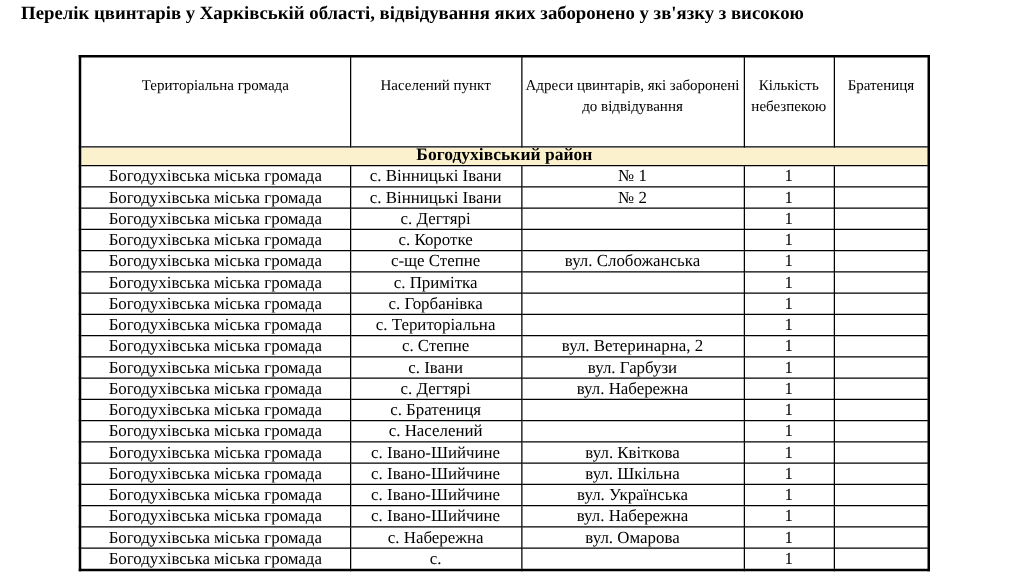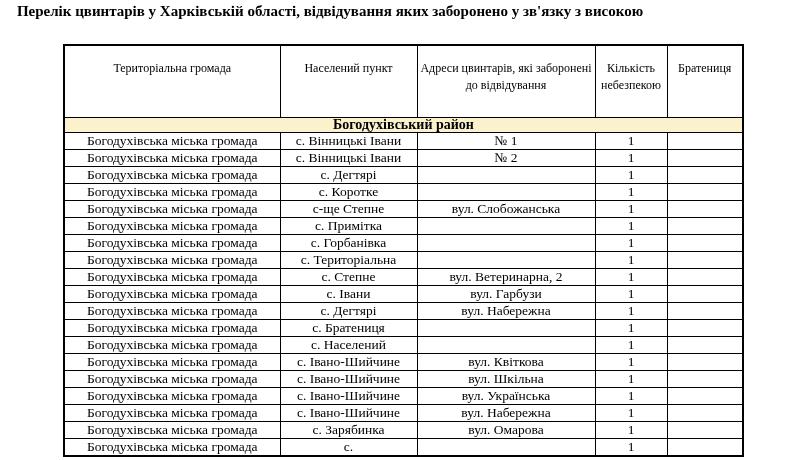--- a/index.html
+++ b/index.html
@@ -210,21 +210,21 @@
       </tr>
       <tr class="data-row">
         <td>Богодухівська міська громада</td>
         <td>с. Івано-Шийчине</td>
         <td>вул. Набережна</td>
         <td>1</td>
         <td></td>
       </tr>
       <tr class="data-row">
         <td>Богодухівська міська громада</td>
-        <td>с. Зарябинка</td>
+        <td>с. Набережна</td>
         <td>вул. Омарова</td>
         <td>1</td>
         <td></td>
       </tr>
       <tr class="data-row partial">
         <td>Богодухівська міська громада</td>
         <td>с.</td>
         <td></td>
         <td>1</td>
         <td></td>

